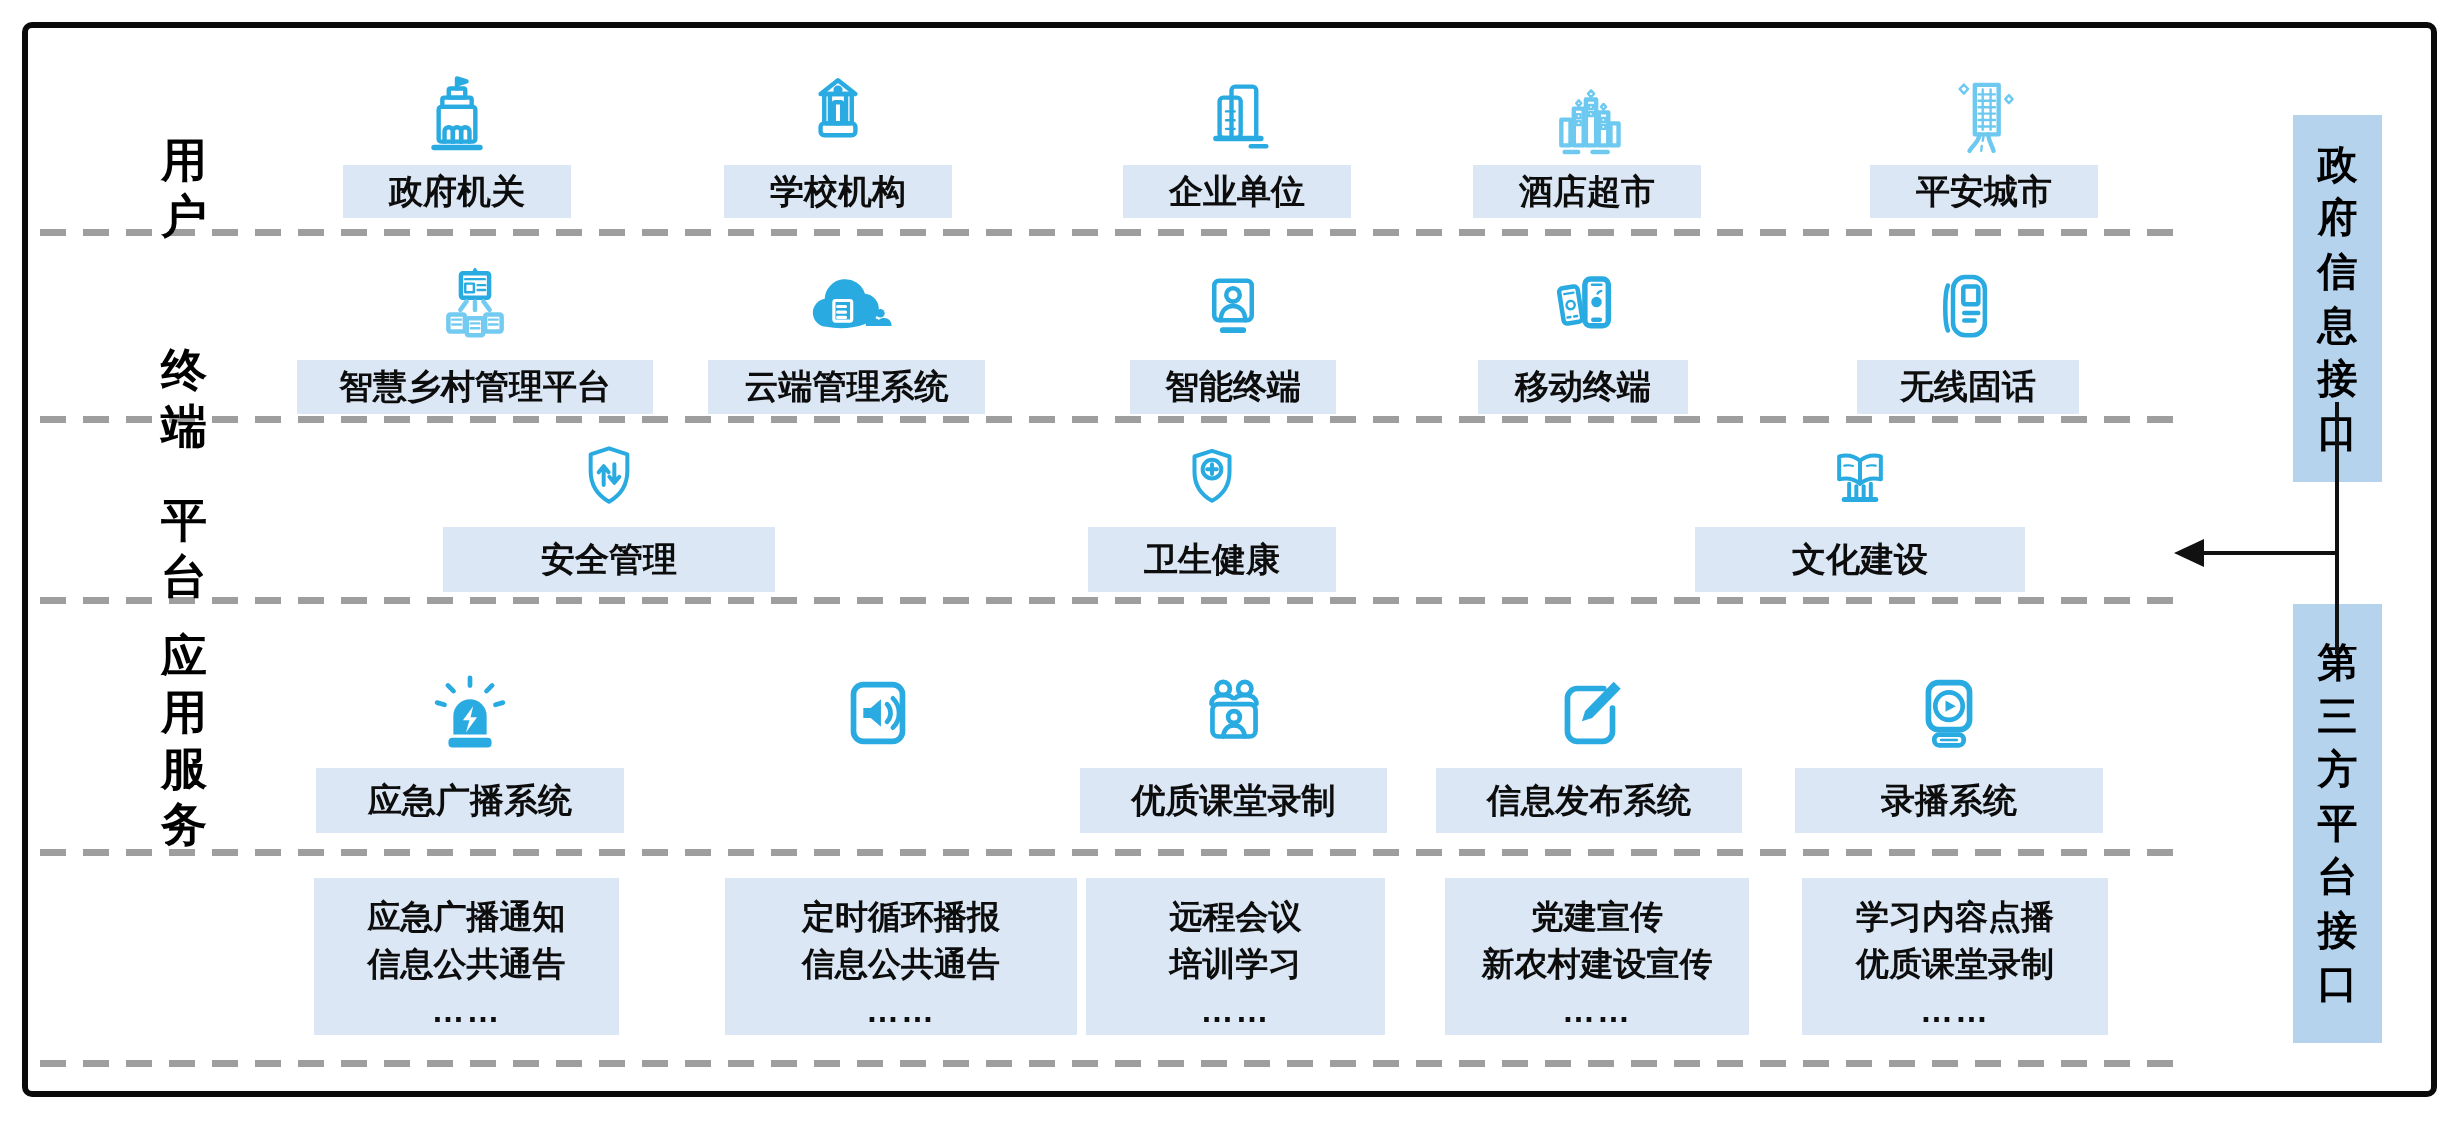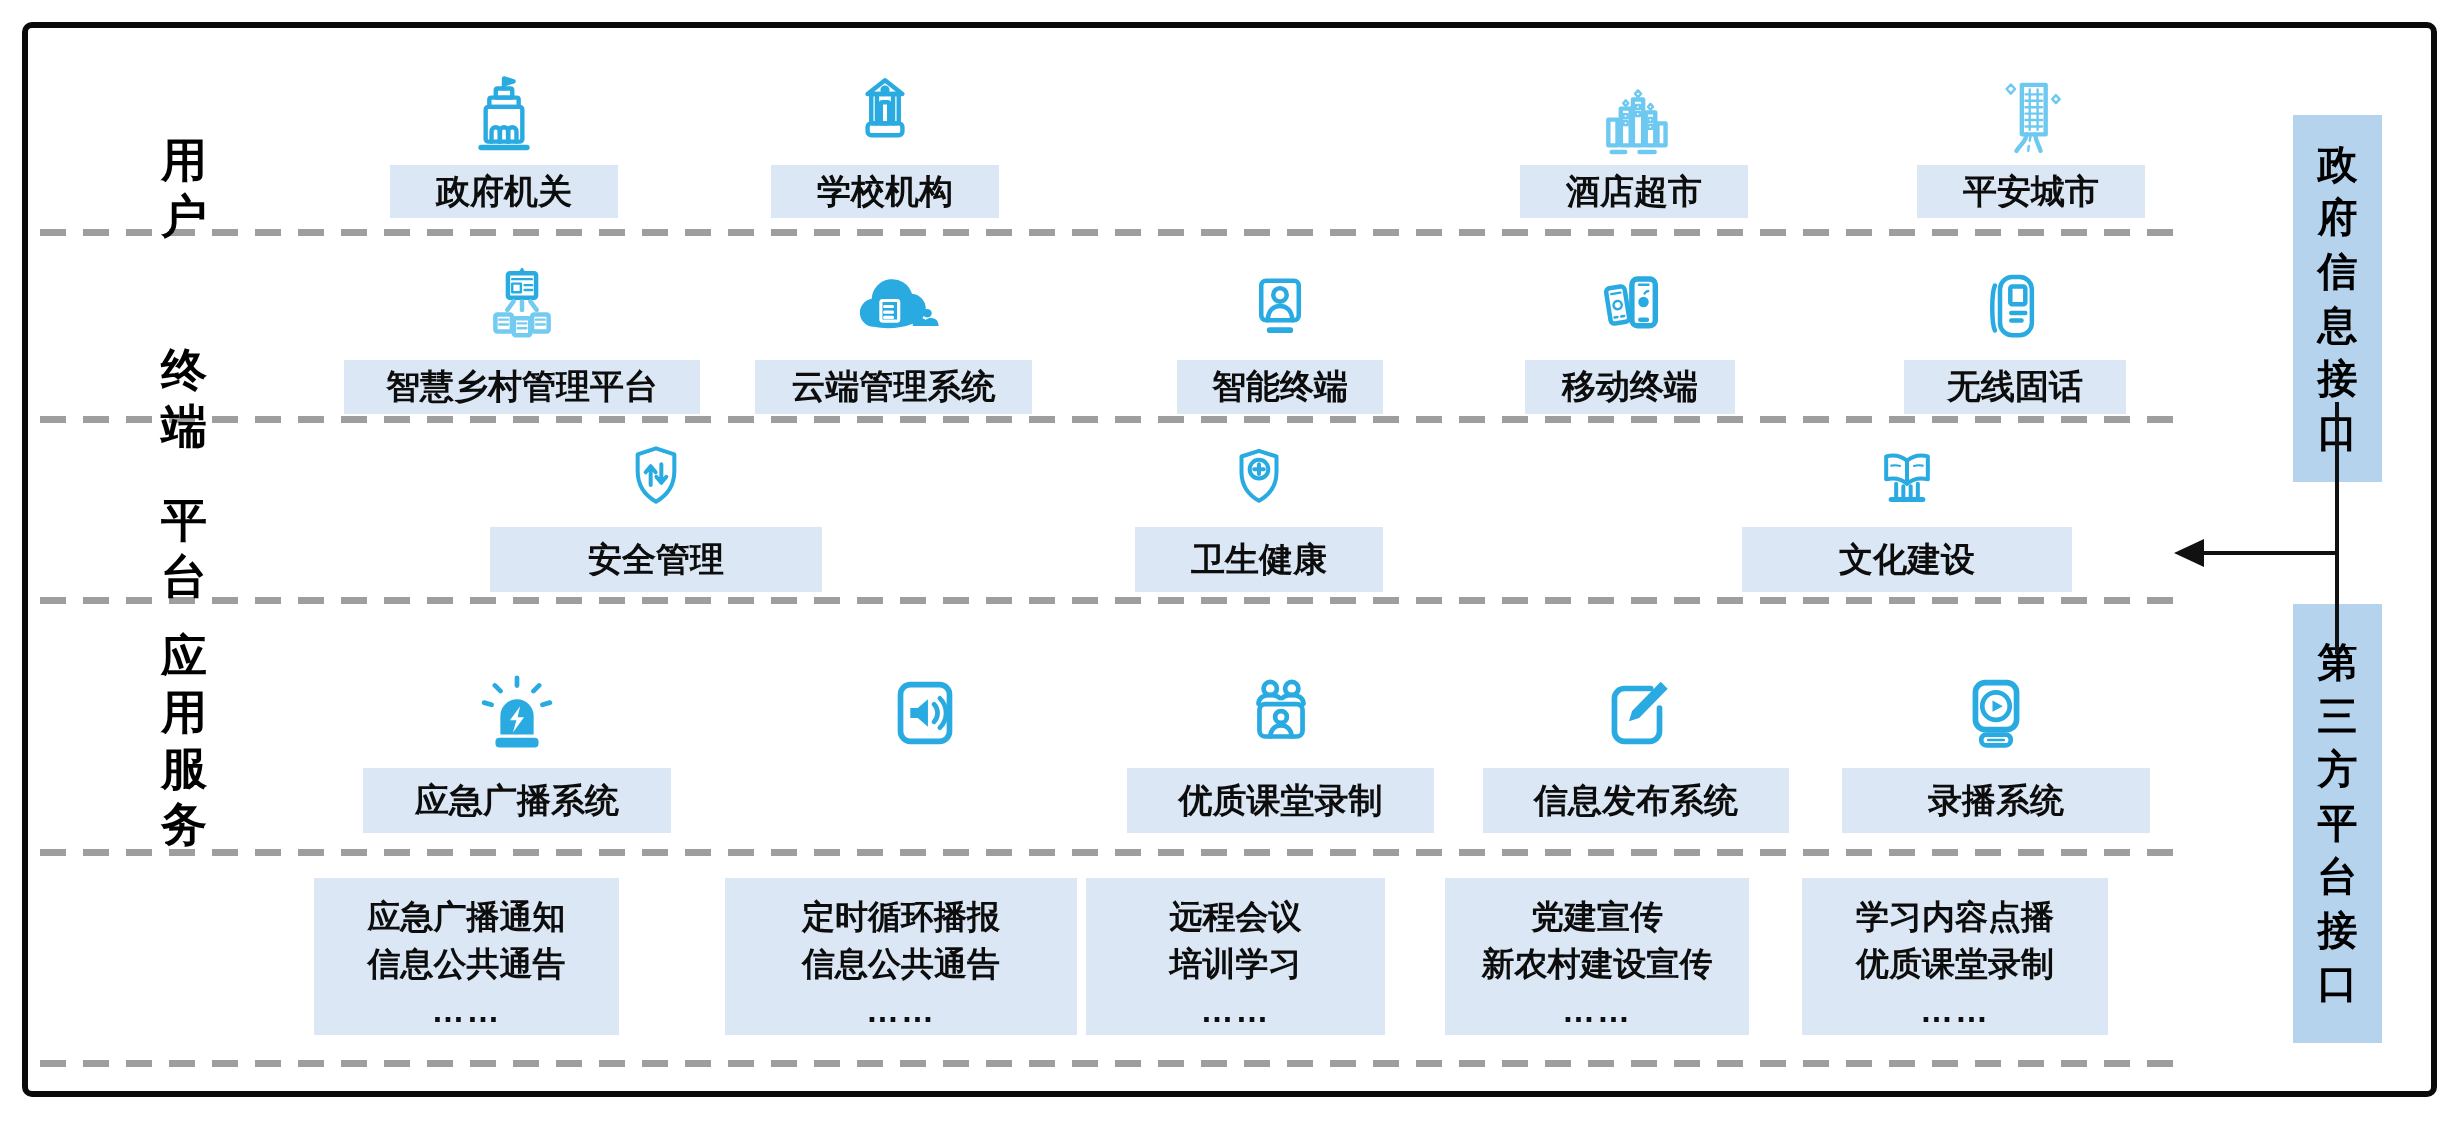--- a/index.html
+++ b/index.html
@@ -4,21 +4,21 @@
 <style>
   html,body{margin:0;padding:0;background:#fff;}
   body{font-family:"Liberation Sans", sans-serif;}
   .canvas{position:relative;width:2460px;height:1125px;background:#fff;overflow:hidden;
     --chip:#dbe7f4; --panel:#b5d3ed; --dash:#9e9e9e; --ink:#0d0d0d;}
   .frame{position:absolute;left:22px;top:22px;width:2403px;height:1063px;border:6px solid #0a0a0a;border-radius:10px;}
   .dash{position:absolute;left:40px;width:2145px;height:7px;
     background:repeating-linear-gradient(90deg,var(--dash) 0 26px,transparent 26px 43px);}
   .rowlabel{position:absolute;width:52px;font-size:46px;font-weight:800;line-height:1.22;
     word-break:break-all;text-align:center;color:#000;margin-top:6px;}
-  .cell{position:absolute;display:flex;flex-direction:column;align-items:center;justify-content:flex-end;box-sizing:border-box;margin-left:47px;}
+  .cell{position:absolute;display:flex;flex-direction:column;align-items:center;justify-content:flex-end;box-sizing:border-box;}
   .chip{width:100%;background:var(--chip);display:flex;align-items:center;justify-content:center;
     font-weight:700;font-size:34px;color:var(--ink);box-sizing:border-box;}
   .r1 .chip{height:53px}.r2 .chip{height:54px}.r3 .chip{height:65px}.r4 .chip{height:65px}
   .r1 svg{height:88px;margin-bottom:5px}.r2 svg{height:90px;margin-bottom:7px}
   .r3 svg{height:80px;margin-bottom:7px}.r4 svg{height:94px;margin-bottom:8px}
   .detail{position:absolute;background:var(--chip);display:flex;flex-direction:column;align-items:center;
     padding:16px 8px 16px;font-weight:700;font-size:33px;line-height:1.42;color:var(--ink);box-sizing:border-box;}
   .detail .dots{margin-top:auto;letter-spacing:2px;}
   .panel{position:absolute;background:var(--panel);display:flex;align-items:center;justify-content:center;}
   .vtext{font-size:40px;font-weight:800;line-height:1.34;width:46px;word-break:break-all;text-align:center;color:#000;}
@@ -71,20 +71,30 @@
     <svg class="ic" viewBox="0 0 48 48" width="88">
       <path d="M24 4.5l9.5 7.5h-19z"></path>
       <circle cx="24" cy="9.8" r="1.3"></circle>
       <rect x="16.5" y="12" width="15" height="16" rx="1"></rect>
       <path d="M19.6 13.5v14.5M28.4 13.5v14.5"></path>
       <rect x="21.7" y="16.5" width="4.6" height="11.5" rx="1"></rect>
       <rect x="14.5" y="28" width="19" height="6.5" rx="2"></rect>
     </svg>
     <div class="chip">学校机构</div>
   </div>
+  <div class="cell r1" style="left:1123px;top:72px;width:228px">
+    <svg class="ic" viewBox="0 0 48 48" width="88">
+      <path d="M21 36V10a2 2 0 0 1 2-2h9.5a2 2 0 0 1 2 2v26"></path>
+      <rect x="14.5" y="14" width="11.5" height="22" rx="2"></rect>
+      <path class="thin" d="M18 21.5h4.7M18 26.3h4.7M18 31h4.7"></path>
+      <path class="thick" d="M12.5 36.3h24.5"></path>
+      <path d="M31.5 40.5h8.5"></path>
+    </svg>
+    <div class="chip">企业单位</div>
+  </div>
   <div class="cell r1" style="left:1473px;top:72px;width:228px">
     <svg class="ic light" viewBox="0 0 48 48" width="88">
       <rect x="10" y="26" width="5" height="14"></rect>
       <rect x="16.8" y="20" width="5.4" height="20"></rect>
       <rect x="23.4" y="15" width="5.6" height="25"></rect>
       <rect x="30.4" y="22" width="5.2" height="18"></rect>
       <rect x="36.8" y="28" width="4.4" height="12"></rect>
       <path class="thin" d="M26.2 10l1.7 1.9-1.7 1.9-1.7-1.9zM19.5 15.4l1.4 1.6-1.4 1.6-1.4-1.6zM33 17.4l1.4 1.6-1.4 1.6-1.4-1.6z"></path>
       <rect class="thin" x="25" y="18" width="2.2" height="2.2"></rect>
       <rect class="thin" x="25" y="21.8" width="2.2" height="2.2"></rect>

